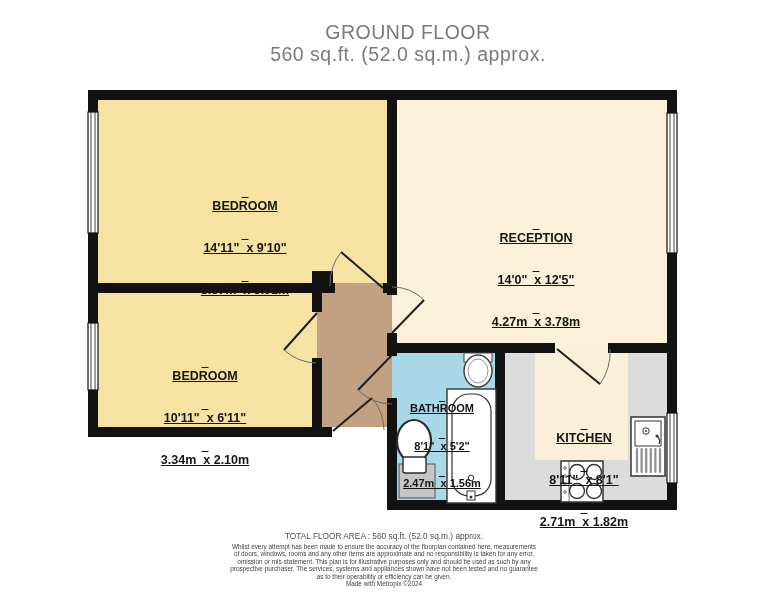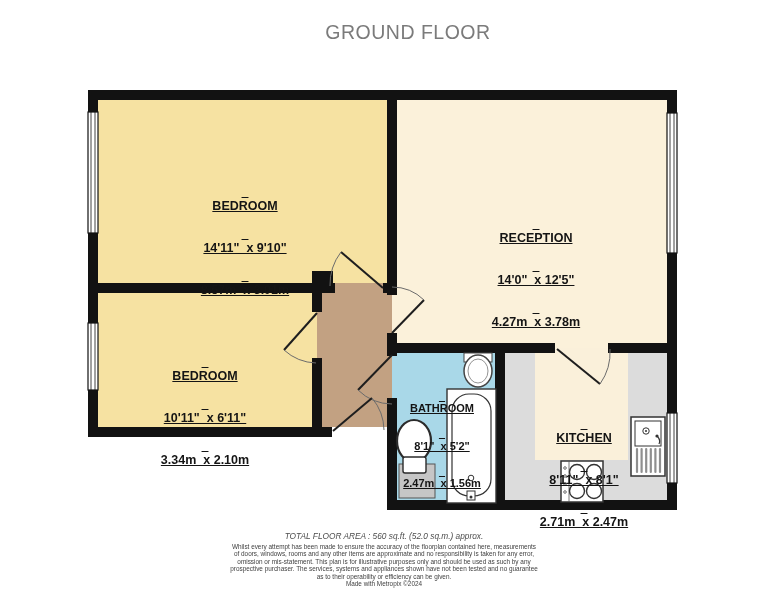--- a/index.html
+++ b/index.html
@@ -13,28 +13,29 @@
   }
   .plan-svg{position:absolute;left:0;top:0;}
   .room-label{
     position:absolute;transform:translateX(-50%);text-align:center;
     font-weight:bold;color:#141414;font-size:12.5px;line-height:14px;white-space:pre;text-decoration:underline;
   }
   .room-label.small{font-size:11px;line-height:12.5px;text-align:center;}
   .footer-block{
     position:absolute;left:0;right:0;top:531px;text-align:center;color:#3f3f3f;
   }
-  .footer-total{font-size:8.3px;line-height:10px;color:#4c4c4c;margin-bottom:2px;font-style:italic;}
+  .footer-total{font-size:8.3px;line-height:10px;color:#4c4c4c;margin-bottom:2px;}
   .footer-line{font-size:6.4px;line-height:7.4px;}
 </style>
 </head>
 <body>
 
 <div class="title-block">
   <div>GROUND FLOOR</div>
+  <div>560 sq.ft. (52.0 sq.m.) approx.</div>
 </div>
 
 <svg class="plan-svg" width="768" height="602" viewBox="0 0 768 602">
 
   <g>
     <rect x="93" y="95" width="299" height="193" fill="#f6e2a2"></rect>
     <rect x="93" y="288" width="229" height="144" fill="#f6e2a2"></rect>
     <rect x="317" y="283" width="75" height="144" fill="#c2a182"></rect>
     <rect x="392" y="95" width="280" height="253" fill="#fbf1da"></rect>
     <rect x="392" y="348" width="108" height="157" fill="#a9d8e8"></rect>
@@ -183,21 +184,21 @@
 
 <div class="room-label small" style="left:442px;top:377px;">
   <div>BATHROOM</div>
   <div>8'1"  x 5'2"</div>
   <div>2.47m  x 1.56m</div>
 </div>
 
 <div class="room-label" style="left:584px;top:403px;">
   <div>KITCHEN</div>
   <div>8'11"  x 8'1"</div>
-  <div>2.71m  x 2.47m</div>
+  <div>2.71m  x 1.82m</div>
 </div>
 
 <div class="footer-block">
   <div class="footer-total">TOTAL FLOOR AREA : 560 sq.ft. (52.0 sq.m.) approx.</div>
   <div class="footer-line">Whilst every attempt has been made to ensure the accuracy of the floorplan contained here, measurements</div>
   <div class="footer-line">of doors, windows, rooms and any other items are approximate and no responsibility is taken for any error,</div>
   <div class="footer-line">omission or mis-statement. This plan is for illustrative purposes only and should be used as such by any</div>
   <div class="footer-line">prospective purchaser. The services, systems and appliances shown have not been tested and no guarantee</div>
   <div class="footer-line">as to their operability or efficiency can be given.</div>
   <div class="footer-line">Made with Metropix ©2024</div>

